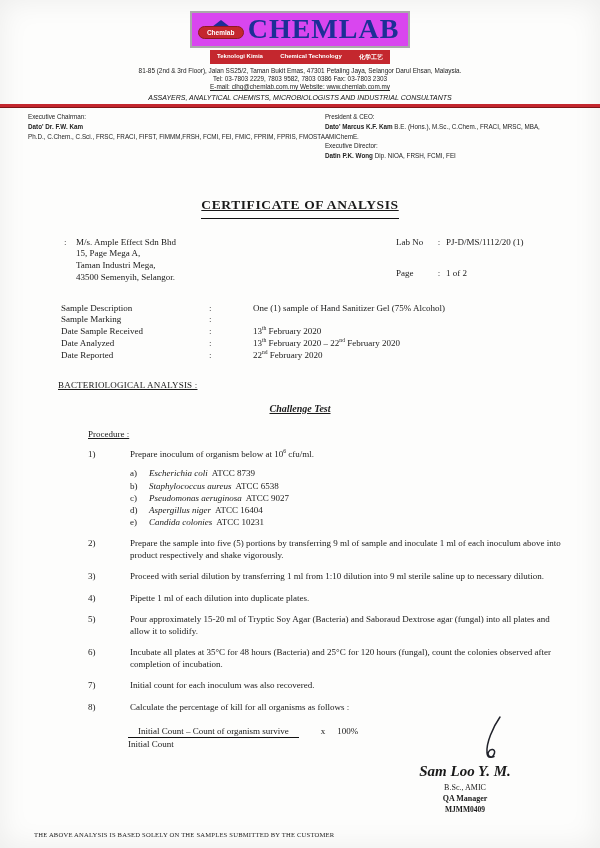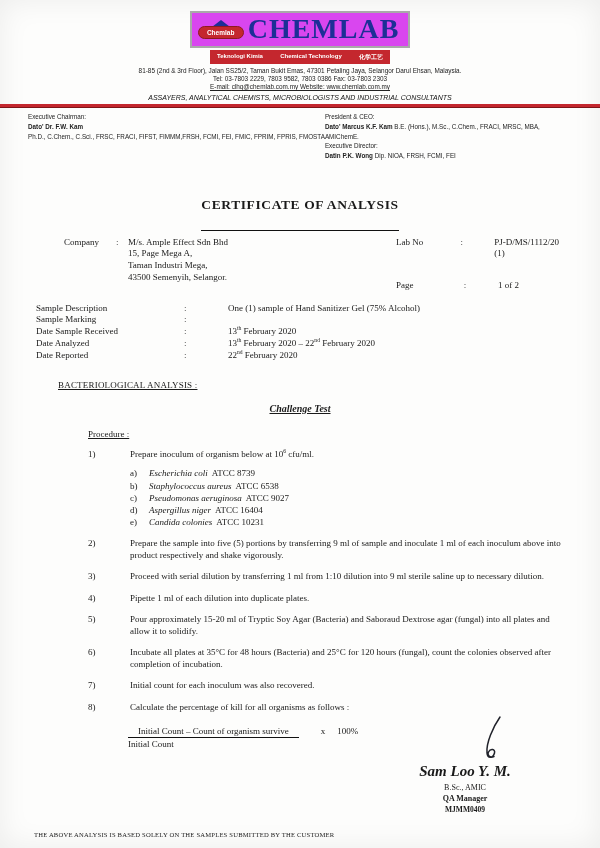--- a/index.html
+++ b/index.html
@@ -25,34 +25,34 @@
   .email{font-size:6.4px;margin-top:1.5px;text-decoration:underline;color:#222;}
   .tagline{font-size:7px;font-style:italic;margin-top:4px;color:#111;}
   .redrule{height:3px;background:#c4272e;margin-top:3px;border-bottom:1px solid #7e1418;}
   
   .exec{display:flex;justify-content:space-between;padding:4px 28px 0 28px;font-family:"Liberation Sans",sans-serif;font-size:6.3px;line-height:1.55;color:#222;}
   .exec .name{font-weight:bold;}
   .exec-left{width:300px;white-space:nowrap;}
   .exec-right{width:262px;}
   
   .title{ text-align:center;margin-top:36px;font-size:13.5px;font-weight:bold;letter-spacing:0.6px;}
-  .title span{border-bottom:1.4px solid #111;padding-bottom:18px;}
+  .title span{border-bottom:1.4px solid #111;padding-bottom:6px;text-decoration:underline;}
   
   .compwrap{position:relative;margin-top:24px;font-size:9px;line-height:1.3;}
   .comp{display:flex;margin-left:64px;}
   .comp .clabel{width:52px;}
   .comp .ccolon{width:12px;}
   .labcol{position:absolute;top:0;right:34px;width:170px;}
-  .labrow{display:flex;gap:26px;}
+  .labrow{display:flex;}
   .labrow .l{width:36px;}
   .labrow .c{width:14px;text-align:center;}
   .labrow.pg{margin-top:20px;}
   
   .sample{margin-top:19px;font-size:9px;line-height:1.32;}
-  .srow{display:flex;margin-left:36px;}
+  .srow{display:flex;margin-left:61px;}
   .srow .lbl{width:148px;}
   .srow .col{width:44px;}
   .srow .val{flex:1;}
   
   .bact{margin-left:58px;margin-top:18px;font-size:9px;text-decoration:underline;letter-spacing:0.2px;}
   .challenge{text-align:center;margin-top:13px;font-size:10px;font-weight:bold;font-style:italic;}
   .challenge span{text-decoration:underline;}
   .prochead{margin-left:88px;margin-top:15px;font-size:9px;text-decoration:underline;}
   .pitem{display:flex;margin-left:88px;font-size:9px;line-height:1.28;margin-top:10px;}
   .pitem .num{width:42px;flex:none;}
@@ -122,21 +122,20 @@
         <span class="name">Datin P.K. Wong</span>
         <span>Dip. NIOA, FRSH, FCMI, FEI</span>
       </div>
     </div>
   </div>
 
   <div class="title"><span>CERTIFICATE OF ANALYSIS</span></div>
 
   <div class="compwrap">
     <div class="comp">
-      <div class="clabel">Company</div>
       <div class="ccolon">:</div>
       <div>
         <div>M/s. Ample Effect Sdn Bhd</div>
         <div>15, Page Mega A,</div>
         <div>Taman Industri Mega,</div>
         <div>43500 Semenyih, Selangor.</div>
       </div>
     </div>
     <div class="labcol">
       <div class="labrow">

